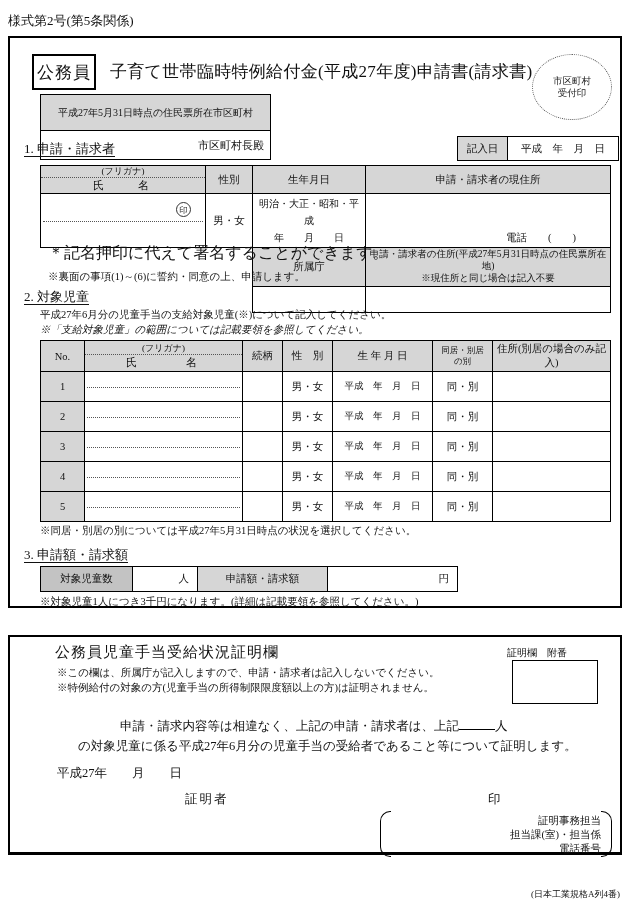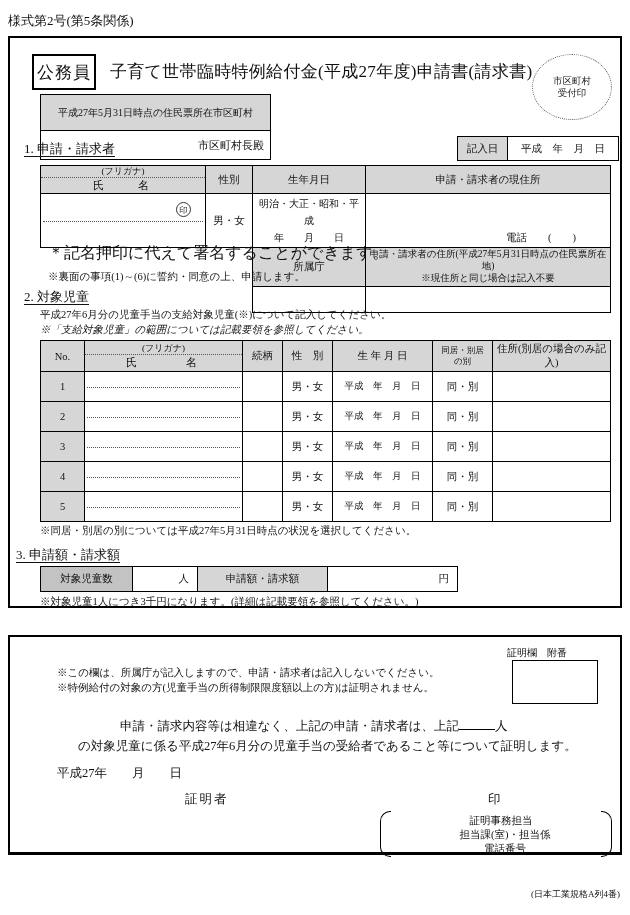--- a/index.html
+++ b/index.html
@@ -90,21 +90,21 @@
   .stmt1 { left:110px; top:80px; font-size:12.5px; }
   .stmt2 { left:68px;  top:101px; font-size:12.5px; }
   .blank-line { display:inline-block; width:36px; border-bottom:1px solid #000; height:13px; vertical-align:baseline; }
   .cert-date { left:47px; top:128px; font-size:12.5px; }
   .certifier { left:175px; top:154px; font-size:12.5px; letter-spacing:2px; }
   .cert-seal { left:478px; top:154px; font-size:12.5px; }
   .contact-block { left:370px; top:174px; width:232px; height:46px; display:flex; align-items:stretch; }
   .paren { width:11px; border:1.5px solid #000; }
   .paren-l { border-right:none; border-radius:10px 0 0 10px; }
   .paren-r { border-left:none;  border-radius:0 10px 10px 0; }
-  .contact-lines { flex:1; padding:3px 0 0 10px; font-size:10.5px; line-height:1.35; text-align:center; }
+  .contact-lines { flex:1; padding:3px 0 0 10px; font-size:10.5px; line-height:1.35; text-align:right; }
   .contact-lines .indent { padding-left:8px; }
 
   .footer-back { left:0; right:0; top:861px; text-align:center; font-size:12px; }
   .footer-jis  { right:10px; top:888px; font-size:9px; }
 </style>
 </head>
 <body>
 
 <div class="page">
 
@@ -294,41 +294,42 @@
         <td></td>
         <td>男・女</td>
         <td style="font-size:9.5px">平成　年　月　日</td>
         <td>同・別</td>
         <td></td>
       </tr>
     </tbody>
       </table>
     <div class="abs small-note" style="left:30px; top:486px;">※同居・別居の別については平成27年5月31日時点の状況を選択してください。</div>
 
-    <div class="abs sec-heading" style="left:6px; top:508px;">3. 申請額・請求額</div>
+    <div class="abs sec-heading" style="left:14px; top:508px;">3. 申請額・請求額</div>
     <table class="abs s3-table">
       <colgroup>
           <col style="width:92px">
           <col style="width:65px">
           <col style="width:130px">
           <col style="width:130px">
         </colgroup>
       <tbody>
           <tr style="height:25px">
         <td class="dgray">対象児童数</td>
         <td class="unit-cell">人</td>
         <td class="gray">申請額・請求額</td>
         <td class="unit-cell">円</td>
       </tr>
     </tbody>
       </table>
     <div class="abs small-note" style="left:30px; top:557px;">※対象児童1人につき3千円になります。(詳細は記載要領を参照してください。)</div>
   </div>
 
   <div class="cert-box">
+    <div class="abs cert-title">公務員児童手当受給状況証明欄</div>
     <div class="abs cert-ref-label">証明欄　附番</div>
     <div class="abs cert-ref-box"></div>
     <div class="abs cert-note1">※この欄は、所属庁が記入しますので、申請・請求者は記入しないでください。</div>
     <div class="abs cert-note2">※特例給付の対象の方(児童手当の所得制限限度額以上の方)は証明されません。</div>
 
     <div class="abs stmt1">
       <span>申請・請求内容等は相違なく、上記の申請・請求者は、上記</span><span class="blank-line"></span><span>人</span>
     </div>
     <div class="abs stmt2">の対象児童に係る平成27年6月分の児童手当の受給者であること等について証明します。</div>
 

